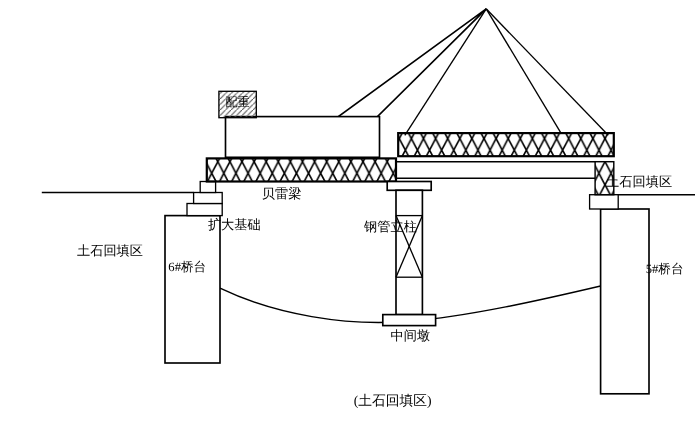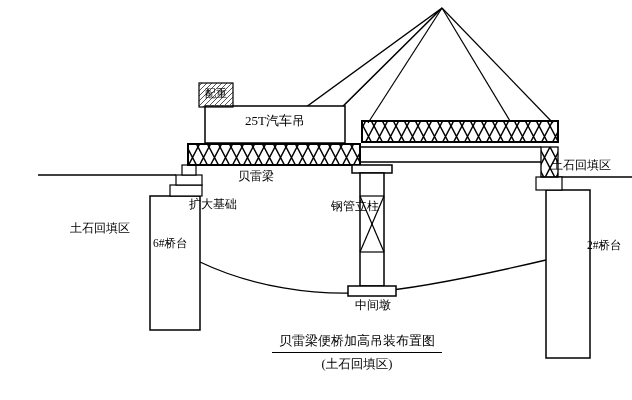--- a/index.html
+++ b/index.html
@@ -64,35 +64,33 @@
     <rect x="360" y="173" width="24" height="113" fill="#ffffff" stroke="#000" stroke-width="1.5"></rect>
     <line x1="360" y1="196" x2="384" y2="196" stroke="#000" stroke-width="1.2"></line>
     <line x1="360" y1="252" x2="384" y2="252" stroke="#000" stroke-width="1.2"></line>
     <line x1="360" y1="196" x2="384" y2="252" stroke="#000" stroke-width="1.2"></line>
     <line x1="384" y1="196" x2="360" y2="252" stroke="#000" stroke-width="1.2"></line>
     <rect x="348" y="286" width="48" height="10" fill="#ffffff" stroke="#000" stroke-width="1.5"></rect>
   </svg>
 
   <div class="lbl ctr" style="left:199px;top:87px;width:34px;font-size:11px;">配重</div>
 
-  <div class="lbl ctr" style="left:205px;top:114px;width:140px;font-size:13px;">25T汽车吊</div>
 
   <div class="lbl" style="left:238px;top:170px;font-size:12px;">贝雷梁</div>
 
   <div class="lbl" style="left:189px;top:198px;font-size:12px;">扩大基础</div>
 
   <div class="lbl" style="left:295px;top:200px;font-size:12px;margin-left:36px;">钢管立柱</div>
 
   <div class="lbl" style="left:70px;top:222px;font-size:12px;">土石回填区</div>
 
   <div class="lbl" style="left:153px;top:237px;font-size:11.5px;">6#桥台</div>
 
   <div class="lbl" style="left:551px;top:159px;font-size:12px;">土石回填区</div>
 
-  <div class="lbl" style="left:587px;top:239px;font-size:11.5px;">2#桥台</div>
+  <div class="lbl" style="left:587px;top:239px;font-size:11.5px;">5#桥台</div>
 
   <div class="lbl" style="left:355px;top:299px;font-size:12px;">中间墩</div>
 
-  <div class="lbl ctr title-lbl" style="left:272px;top:334px;width:170px;font-size:13px;">贝雷梁便桥加高吊装布置图</div>
 
   <div class="lbl ctr" style="left:272px;top:357px;width:170px;font-size:12.5px;">(土石回填区)</div>
 
 </div>
 
 </body></html>

